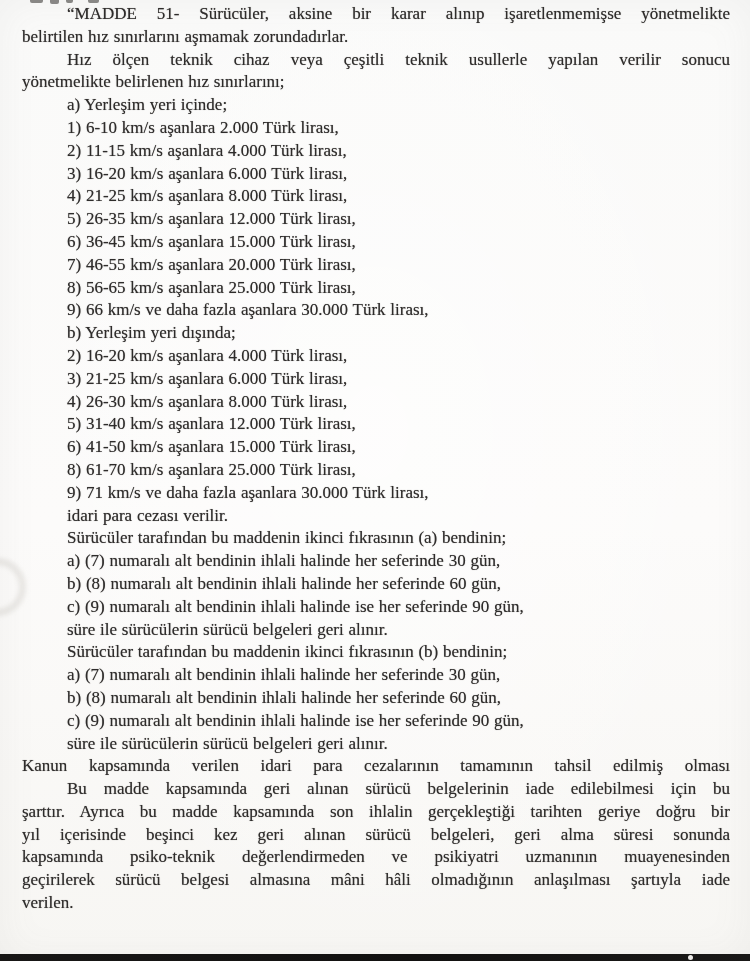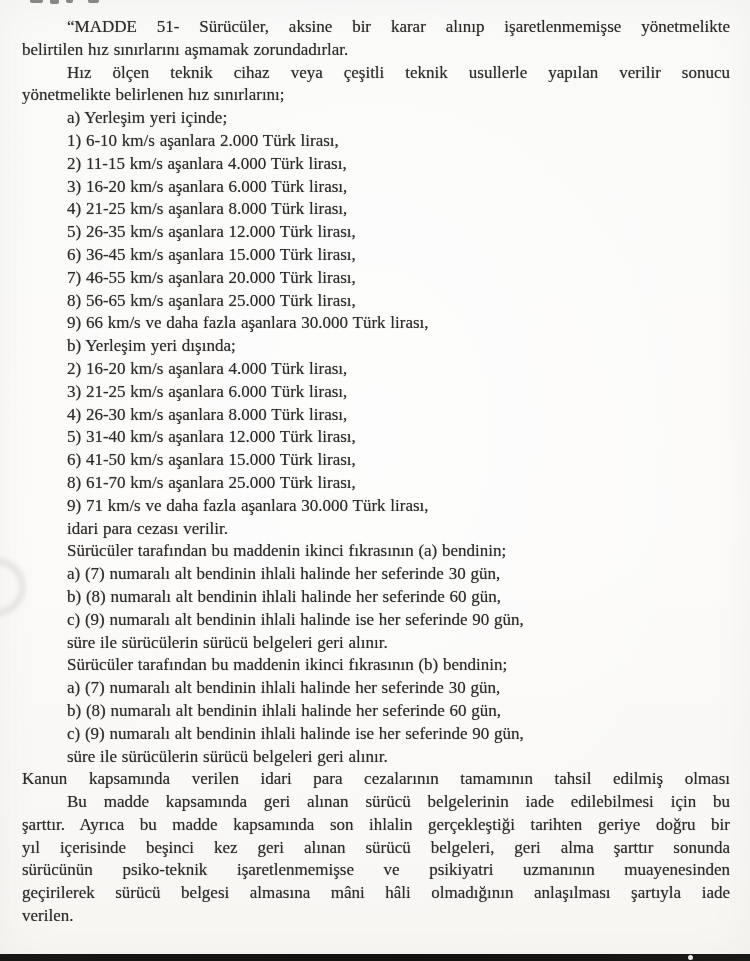--- a/index.html
+++ b/index.html
@@ -19,21 +19,21 @@
   .page {
     position: absolute; inset: 0;
     background:
       radial-gradient(ellipse at 50% 45%, rgba(255,255,255,0.55) 0%, rgba(255,255,255,0) 70%),
       linear-gradient(180deg, #fafaf9 0%, #fcfbfa 55%, #f7f6f3 100%);
     box-shadow: inset 0 0 40px rgba(120,115,108,0.07);
   }
   .doc {
     position: absolute;
     left: 22px; right: 20px; top: 0;
-    padding-top: 16px;
+    padding-top: 3px;
     color: var(--ink);
     font-size: 17px;
     line-height: 22.8px;
     text-shadow: 0 0 0.9px rgba(58,55,52,0.60);
     word-spacing: 0.5px;
   }
   .doc > div { margin: 0; white-space: nowrap; }
   
   .doc > div.j {
     white-space: normal;
@@ -117,22 +117,22 @@
       <div class="i">c) (9) numaralı alt bendinin ihlali halinde ise her seferinde 90 gün,</div>
       <div class="i">süre ile sürücülerin sürücü belgeleri geri alınır.</div>
       <div class="i">Sürücüler tarafından bu maddenin ikinci fıkrasının (b) bendinin;</div>
       <div class="i">a) (7) numaralı alt bendinin ihlali halinde her seferinde 30 gün,</div>
       <div class="i">b) (8) numaralı alt bendinin ihlali halinde her seferinde 60 gün,</div>
       <div class="i">c) (9) numaralı alt bendinin ihlali halinde ise her seferinde 90 gün,</div>
       <div class="i">süre ile sürücülerin sürücü belgeleri geri alınır.</div>
       <div class="j">Kanun kapsamında verilen idari para cezalarının tamamının tahsil edilmiş olması</div>
       <div class="j i">Bu madde kapsamında geri alınan sürücü belgelerinin iade edilebilmesi için bu</div>
       <div class="j">şarttır. Ayrıca bu madde kapsamında son ihlalin gerçekleştiği tarihten geriye doğru bir</div>
-      <div class="j">yıl içerisinde beşinci kez geri alınan sürücü belgeleri, geri alma şarttır sonunda</div>
-      <div class="j">sürücünün psiko-teknik işaretlenmemişse ve psikiyatri uzmanının muayenesinden</div>
+      <div class="j">yıl içerisinde beşinci kez geri alınan sürücü belgeleri, geri alma süresi sonunda</div>
+      <div class="j">kapsamında psiko-teknik değerlendirmeden ve psikiyatri uzmanının muayenesinden</div>
       <div class="j">geçirilerek sürücü belgesi almasına mâni hâli olmadığının anlaşılması şartıyla iade</div>
       <div>verilen.</div>
     </div>
 
   <div class="bottom-bar">
     <span class="dust"></span>
   </div>
 
 </div>
 

